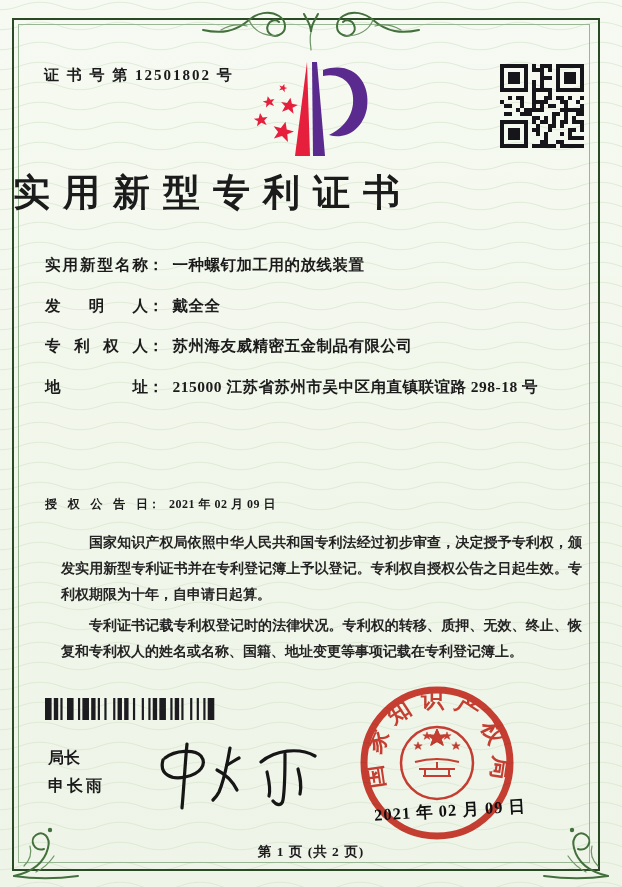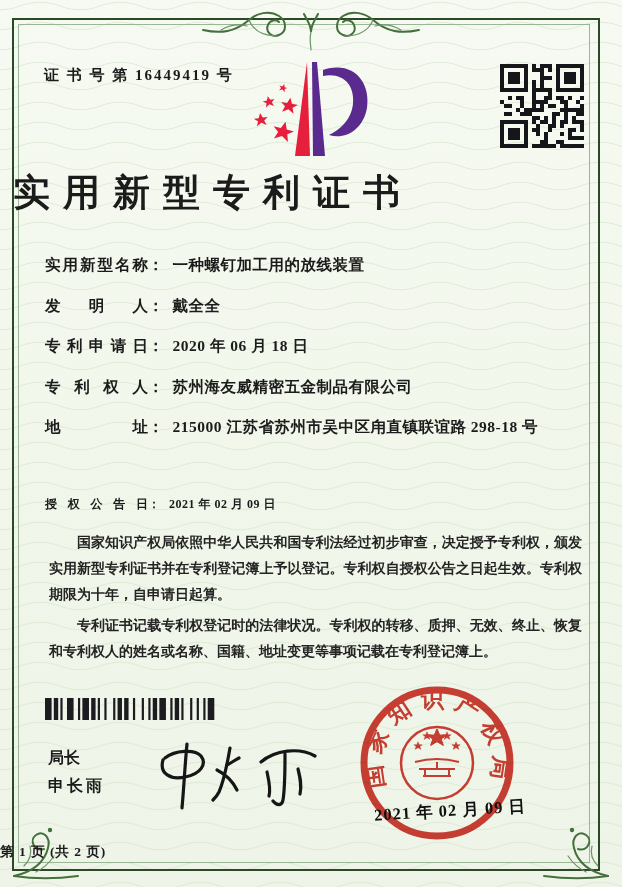--- a/index.html
+++ b/index.html
@@ -23,35 +23,35 @@
   
   .fields{left:45px;top:252px;width:540px;font-size:15.5px;font-weight:700;}
   .frow{line-height:25px;margin-bottom:15.5px;white-space:nowrap;}
   .flabel{display:inline-block;width:103px;text-align:justify;text-align-last:justify;vertical-align:top;}
   .fvalue{margin-left:9px;letter-spacing:.5px;margin-top:36px;}
   .grant-row{left:45px;top:496px;width:540px;font-size:12px;font-weight:700;white-space:nowrap;}
   .grant-right{position:absolute;left:239px;top:0;}
   
   .paras{left:45px;top:530px;width:537px;font-size:14px;line-height:26px;
          text-align:justify;font-weight:600;color:#242424;}
-  .paras p{margin:0 0 5px 4px;text-indent:2em;}
+  .paras p{margin:0 0 5px 16px;text-indent:2em;}
   
   .barcode{left:45px;top:698px;width:185px;height:22px;}
   .barcode rect{fill:#1c1c20;}
   
   .signer-title{left:48px;top:748px;font-size:16px;font-weight:700;}
   .signer-name{left:48px;top:776px;font-size:16px;font-weight:700;letter-spacing:3px;}
   .signature{left:135px;top:730px;}
   .signature path{fill:none;stroke:#161616;stroke-width:3.2;stroke-linecap:round;stroke-linejoin:round;}
   
   .seal{left:352px;top:678px;mix-blend-mode:multiply;opacity:.93;}
   .seal-date{left:374px;top:800px;font-size:16.5px;font-weight:700;letter-spacing:1px;
              transform:rotate(-3.5deg);color:#101010;}
   
-  .footer{left:0;top:843px;width:622px;text-align:left;font-size:13.5px;font-weight:600;letter-spacing:1px;}
+  .footer{left:0;top:843px;width:622px;text-align:center;font-size:13.5px;font-weight:600;letter-spacing:1px;}
 </style>
 </head>
 <body>
 
 <div id="page">
 
   <svg class="waves" width="622" height="887">
       <path d="M-20 6 c 13 5 27 5 40 0 c 13 -5 27 -5 40 0 c 13 5 27 5 40 0 c 13 -5 27 -5 40 0 c 13 5 27 5 40 0 c 13 -5 27 -5 40 0 c 13 5 27 5 40 0 c 13 -5 27 -5 40 0 c 13 5 27 5 40 0 c 13 -5 27 -5 40 0 c 13 5 27 5 40 0 c 13 -5 27 -5 40 0 c 13 5 27 5 40 0 c 13 -5 27 -5 40 0 c 13 5 27 5 40 0 c 13 -5 27 -5 40 0 c 13 5 27 5 40 0 c 13 -5 27 -5 40 0"></path>
       <path d="M-20 26 c 13 5 27 5 40 0 c 13 -5 27 -5 40 0 c 13 5 27 5 40 0 c 13 -5 27 -5 40 0 c 13 5 27 5 40 0 c 13 -5 27 -5 40 0 c 13 5 27 5 40 0 c 13 -5 27 -5 40 0 c 13 5 27 5 40 0 c 13 -5 27 -5 40 0 c 13 5 27 5 40 0 c 13 -5 27 -5 40 0 c 13 5 27 5 40 0 c 13 -5 27 -5 40 0 c 13 5 27 5 40 0 c 13 -5 27 -5 40 0 c 13 5 27 5 40 0 c 13 -5 27 -5 40 0"></path>
       <path d="M-20 46 c 13 5 27 5 40 0 c 13 -5 27 -5 40 0 c 13 5 27 5 40 0 c 13 -5 27 -5 40 0 c 13 5 27 5 40 0 c 13 -5 27 -5 40 0 c 13 5 27 5 40 0 c 13 -5 27 -5 40 0 c 13 5 27 5 40 0 c 13 -5 27 -5 40 0 c 13 5 27 5 40 0 c 13 -5 27 -5 40 0 c 13 5 27 5 40 0 c 13 -5 27 -5 40 0 c 13 5 27 5 40 0 c 13 -5 27 -5 40 0 c 13 5 27 5 40 0 c 13 -5 27 -5 40 0"></path>
@@ -127,21 +127,21 @@
   <svg class="abs orn" style="left:542px;top:812px;" width="72" height="70" viewBox="0 0 72 70">
     <g transform="translate(72,0) scale(-1,1)">
       <path d="M6 64 C24 60 36 52 40 36 C43 25 35 18 28 23 C21 28 26 40 36 37"></path>
       <path d="M6 64 C26 67 48 67 70 64"></path>
       <path class="fine" d="M16 54 C22 48 24 41 22 34"></path>
       <path class="fine" d="M28 60 C36 56 42 50 46 44"></path>
       <circle cx="42" cy="18" r="2.2" fill="#43703c" stroke="none"></circle>
     </g>
   </svg>
 
-  <div class="abs cert-no">证 书 号 第 16449419 号</div>
+  <div class="abs cert-no">证 书 号 第 12501802 号</div>
 
   <svg class="abs" style="left:243px;top:58px;" width="134" height="104" viewBox="0 0 134 104">
     <defs>
       <path id="star" d="M0,-10 L2.9,-3.1 10,-3.1 4.5,1.2 6.9,8.1 0,3.9 -6.9,8.1 -4.5,1.2 -10,-3.1 -2.9,-3.1 Z"></path>
     </defs>
     <polygon points="64,4 52,98 67,98" fill="#e61f3d"></polygon>
     <polygon points="69,4 70,98 82,98 74,4" fill="#5b2a8e"></polygon>
     <path d="M80,12 C110,2 128,24 124,50 C120,72 102,82 86,77 C96,72 108,63 110,46 C112,27 100,14 80,18 Z" fill="#5b2a8e"></path>
     <use href="#star" fill="#e61f3d" transform="translate(40,30) scale(0.42) rotate(18)"></use>
     <use href="#star" fill="#e61f3d" transform="translate(26,44) scale(0.6) rotate(-12)"></use>
@@ -295,23 +295,20 @@
   <div class="abs title">实用新型专利证书</div>
 
   <div class="abs fields">
     <div class="frow">
       <span class="flabel">实用新型名称</span><span>：</span><span class="fvalue">一种螺钉加工用的放线装置</span>
     </div>
     <div class="frow">
       <span class="flabel">发明人</span><span>：</span><span class="fvalue">戴全全</span>
     </div>
     <div class="frow">
-      <span class="flabel">专利申请日</span><span>：</span><span class="fvalue">2020 年 06 月 18 日</span>
-    </div>
-    <div class="frow">
       <span class="flabel">专利权人</span><span>：</span><span class="fvalue">苏州海友威精密五金制品有限公司</span>
     </div>
     <div class="frow">
       <span class="flabel">地址</span><span>：</span><span class="fvalue">215000 江苏省苏州市吴中区甪直镇联谊路 298-18 号</span>
     </div>
   </div>
 
   <div class="abs grant-row">
     <span class="flabel">授权公告日</span><span>：</span><span class="fvalue">2021 年 02 月 09 日</span>
   </div>

